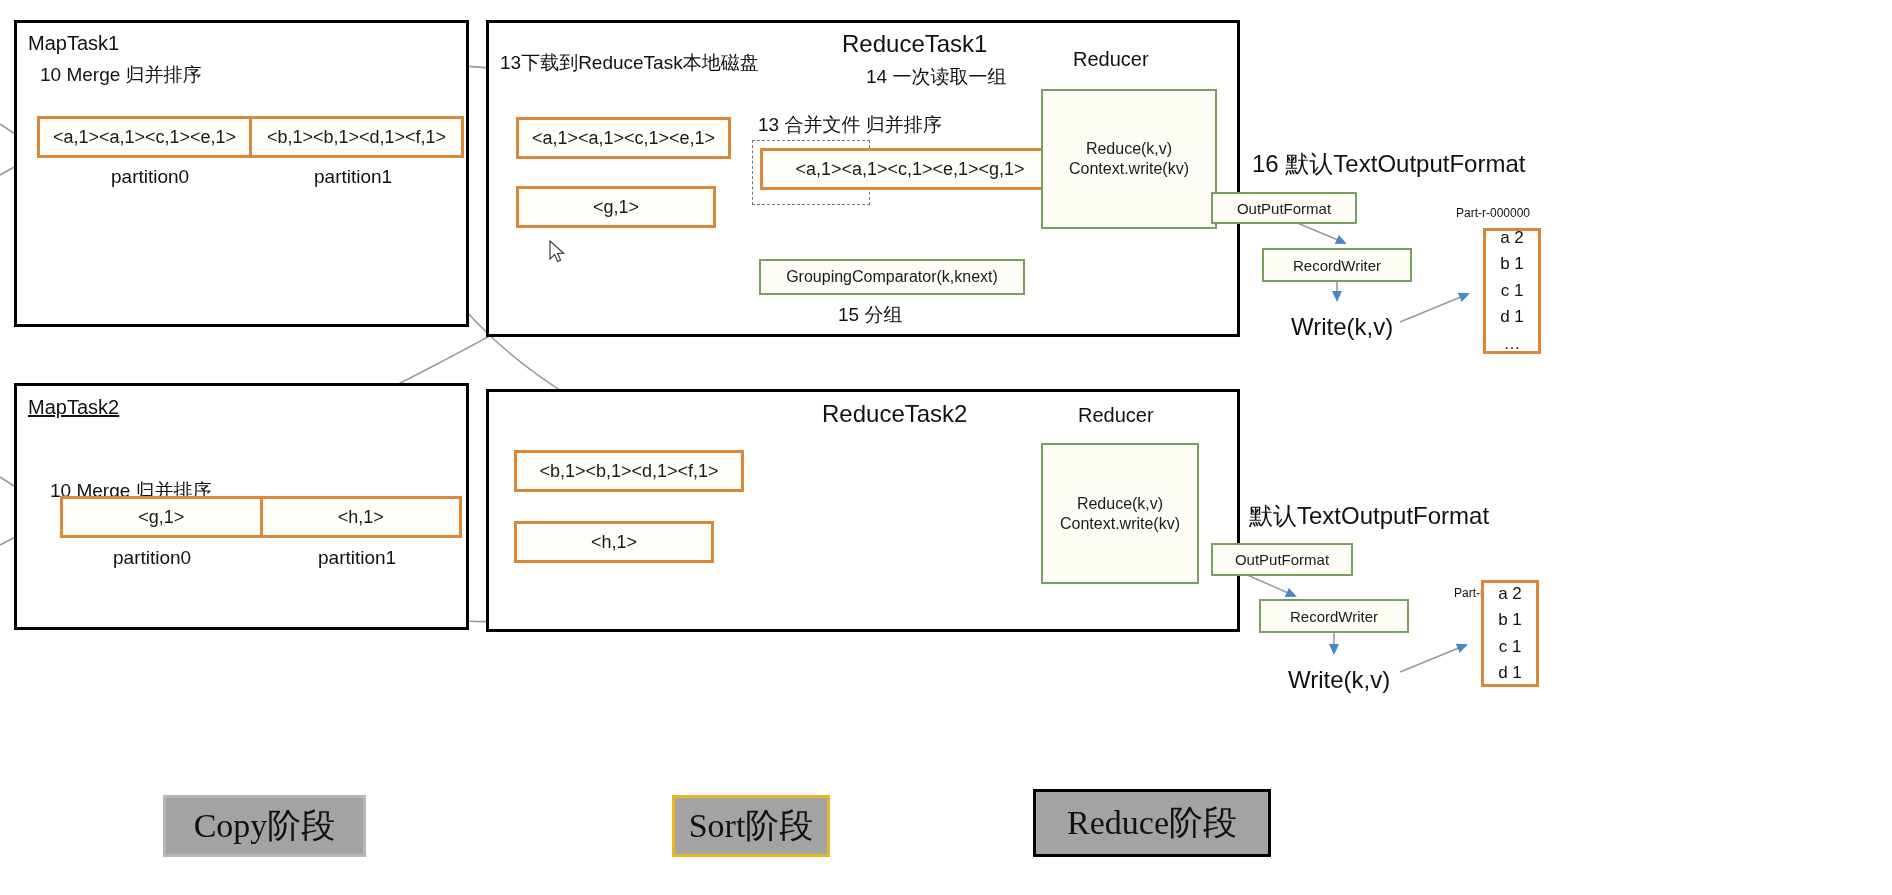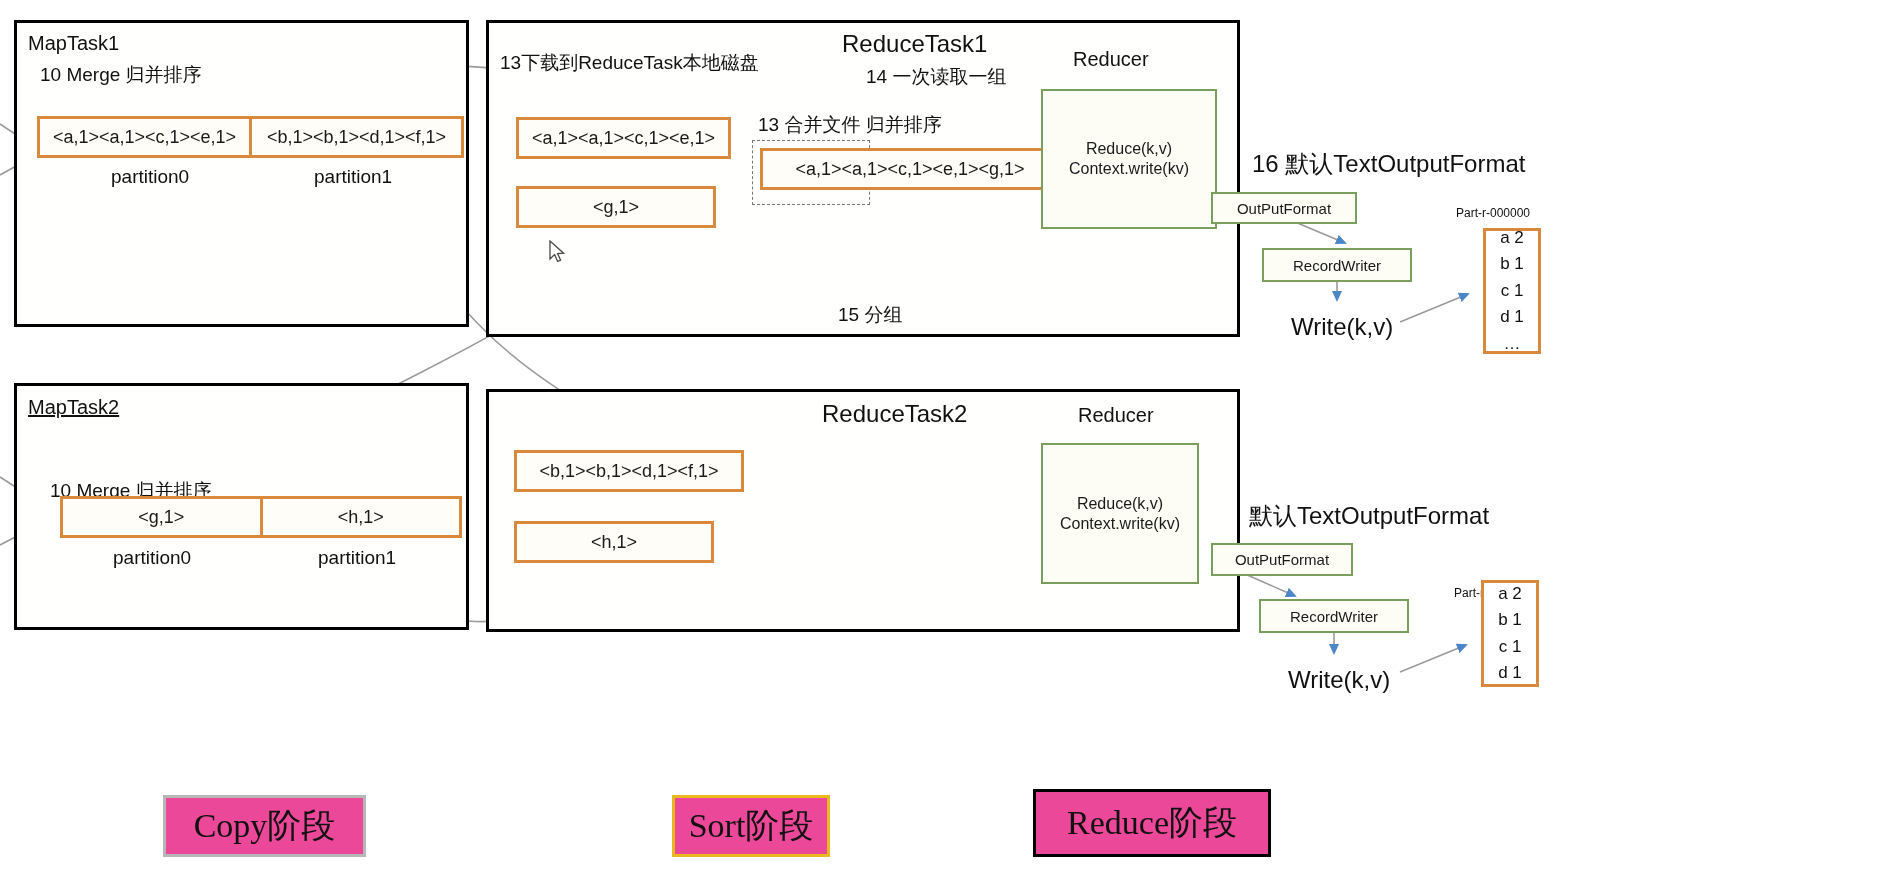--- a/index.html
+++ b/index.html
@@ -34,21 +34,21 @@
   .dashrect{border:1px dashed #777;background:transparent;}
 
   
   .partbox{border:3px solid #d9883c;background:#fff;
            display:flex;flex-direction:column;align-items:center;
            justify-content:center;font-size:17px;line-height:1.55;color:#111;}
 
   
   .chip{display:flex;align-items:center;justify-content:center;
         font-family:"Liberation Serif","DejaVu Serif",serif;
-        font-size:34px;color:#111;background:#ec4899;}
+        font-size:34px;color:#111;background:#a3a3a3;}
   .chip.gray{border:3px solid #b7b7b7;}
   .chip.gold{border:3px solid #e8b81e;}
   .chip.black{border:3px solid #000;}
 
   
   #wires{position:absolute;left:0;top:0;width:1892px;height:895px;
          pointer-events:none;}
   .wire{fill:none;stroke:#9a9a9a;stroke-width:1.6;}
   .ahead{fill:#4a86c8;}
   .cursor{position:absolute;}
@@ -146,20 +146,23 @@
   <div class="abs obox" style="left:516px;top:186px;width:200px;height:42px;">
     <span>&lt;g,1&gt;</span>
   </div>
 
   <div class="abs dashrect" style="left:752px;top:140px;width:118px;height:65px;"></div>
 
   <div class="abs obox" style="left:760px;top:148px;width:300px;height:42px;">
     <span>&lt;a,1&gt;&lt;a,1&gt;&lt;c,1&gt;&lt;e,1&gt;&lt;g,1&gt;</span>
   </div>
 
+  <div class="abs gbox" style="left:759px;top:259px;width:266px;height:36px;">
+    <span>GroupingComparator(k,knext)</span>
+  </div>
   <div class="abs lbl t19" style="left:838px;top:302px;">15 分组</div>
 
   <div class="abs lbl t20" style="left:1073px;top:48px;">Reducer</div>
   <div class="abs gbox big" style="left:1041px;top:89px;width:176px;height:140px;flex-direction:column;">
     <span>Reduce(k,v)</span>
     <span>Context.write(kv)</span>
   </div>
 
   <div class="abs frame" style="left:486px;top:389px;width:754px;height:243px;"></div>
   <div class="abs lbl t22" style="left:822px;top:400px;">ReduceTask2</div>

